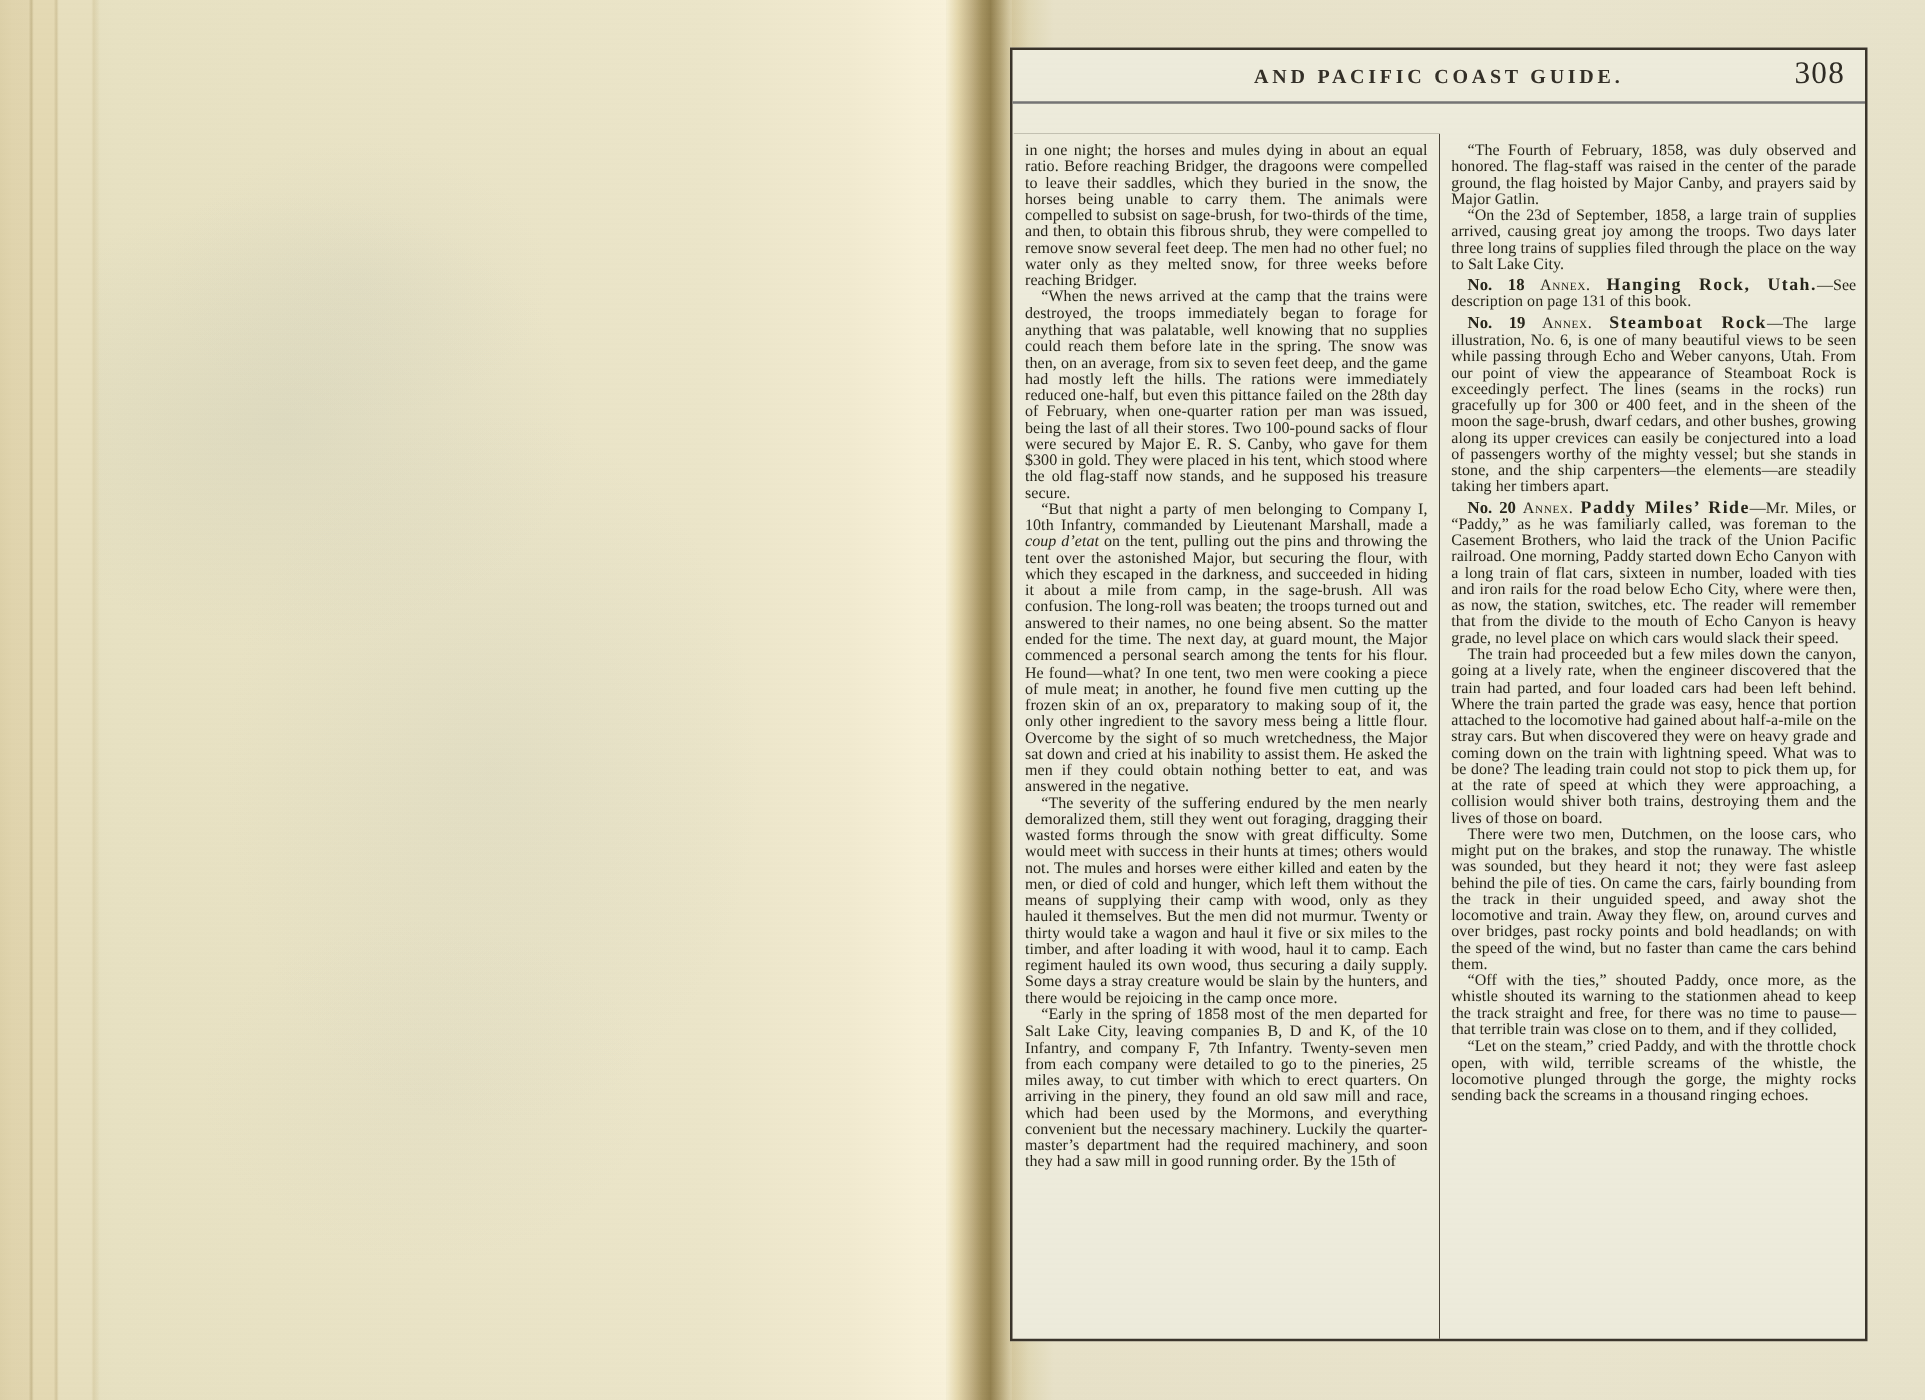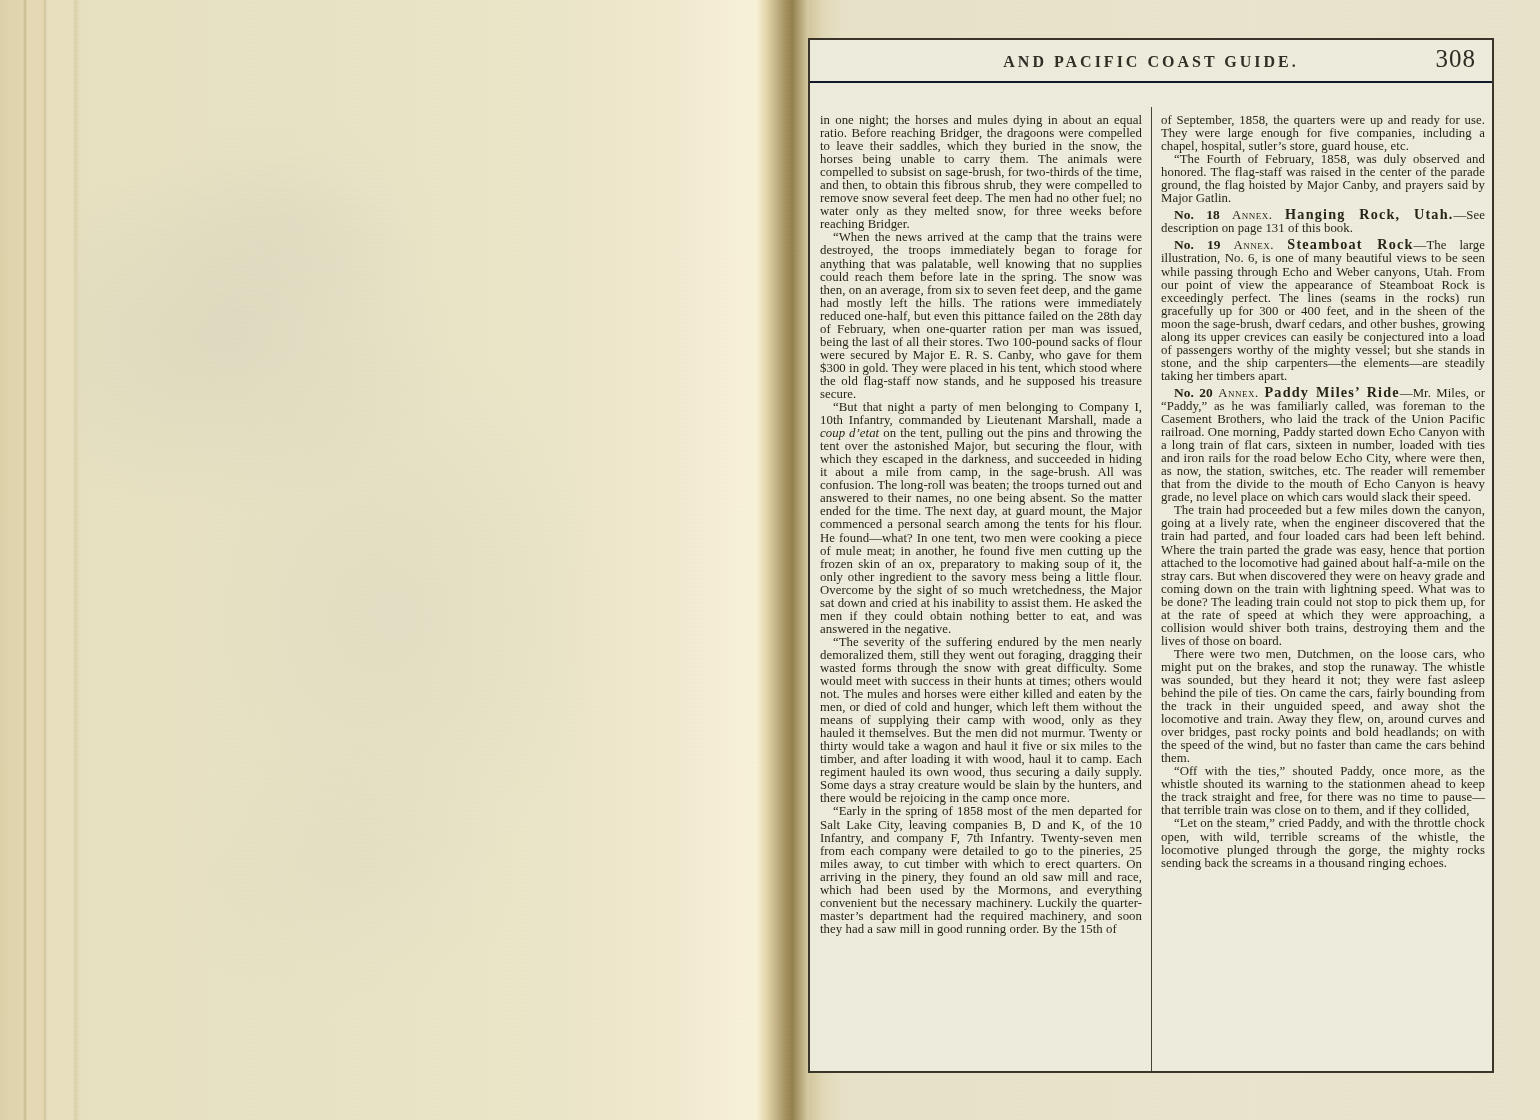--- a/index.html
+++ b/index.html
@@ -40,21 +40,21 @@
     background:linear-gradient(90deg,#d3c69c 0px,#e0d8b6 14px,#e7e1c8 34px,#e9e4cd 60%,#e7e2ca 100%);
   }
   
   .text-frame{
     position:absolute;left:808px;top:38px;width:686px;height:1035px;
     box-sizing:border-box;
     border:2px solid #39332a;
     background:#edebdb;
     color:#27241e;
   }
-  .frame-header{position:relative;height:41px;border-bottom:2px solid #0f172a;}
+  .frame-header{position:relative;height:41px;border-bottom:2px solid #737373;}
   .header-title{
     position:absolute;left:0;right:0;top:0;height:41px;line-height:44px;
     text-align:center;font-size:16px;font-weight:bold;letter-spacing:3px;color:#322e26;
   }
   .page-number{
     position:absolute;right:16px;top:5px;font-size:25px;color:#2e2b24;letter-spacing:1px;font-family:Liberation Serif, serif;
   }
   .cols{display:flex;height:988px;overflow:hidden;}
   .col{
     box-sizing:border-box;overflow:hidden;height:100%;
@@ -98,22 +98,22 @@
     </div>
     <div class="cols">
       <div class="col col-left">
           <p class="para"><span class="run-n">in one night; the horses and mules dying in about an equal ratio.  Before reaching Bridger, the dragoons were compelled to leave their saddles, which they buried in the snow, the horses being unable to carry them.  The animals were compelled to subsist on sage-brush, for two-thirds of the time, and then, to obtain this fibrous shrub, they were compelled to remove snow several feet deep.  The men had no other fuel; no water only as they melted snow, for three weeks before reaching Bridger.</span></p>
           <p class="para indent"><span class="run-n">“When the news arrived at the camp that the trains were destroyed, the troops immediately began to forage for anything that was palatable, well knowing that no supplies could reach them before late in the spring.  The snow was then, on an average, from six to seven feet deep, and the game had mostly left the hills.  The rations were immediately reduced one-half, but even this pittance failed on the 28th day of February, when one-quarter ration per man was issued, being the last of all their stores.  Two 100-pound sacks of flour were secured by Major E. R. S. Canby, who gave for them $300 in gold.  They were placed in his tent, which stood where the old flag-staff now stands, and he supposed his treasure secure.</span></p>
           <p class="para indent"><span class="run-n">“But that night a party of men belonging to Company I, 10th Infantry, commanded by Lieutenant Marshall, made a </span><span class="run-i">coup d’etat</span><span class="run-n"> on the tent, pulling out the pins and throwing the tent over the astonished Major, but securing the flour, with which they escaped in the darkness, and succeeded in hiding it about a mile from camp, in the sage-brush.  All was confusion.  The long-roll was beaten; the troops turned out and answered to their names, no one being absent.  So the matter ended for the time.  The next day, at guard mount, the Major commenced a personal search among the tents for his flour.  He found—what?  In one tent, two men were cooking a piece of mule meat; in another, he found five men cutting up the frozen skin of an ox, preparatory to making soup of it, the only other ingredient to the savory mess being a little flour.  Overcome by the sight of so much wretchedness, the Major sat down and cried at his inability to assist them.  He asked the men if they could obtain nothing better to eat, and was answered in the negative.</span></p>
           <p class="para indent"><span class="run-n">“The severity of the suffering endured by the men nearly demoralized them, still they went out foraging, dragging their wasted forms through the snow with great difficulty.  Some would meet with success in their hunts at times; others would not.  The mules and horses were either killed and eaten by the men, or died of cold and hunger, which left them without the means of supplying their camp with wood, only as they hauled it themselves.  But the men did not murmur.  Twenty or thirty would take a wagon and haul it five or six miles to the timber, and after loading it with wood, haul it to camp.  Each regiment hauled its own wood, thus securing a daily supply.  Some days a stray creature would be slain by the hunters, and there would be rejoicing in the camp once more.</span></p>
           <p class="para indent"><span class="run-n">“Early in the spring of 1858 most of the men departed for Salt Lake City, leaving companies B, D and K, of the 10 Infantry, and company F, 7th Infantry.  Twenty-seven men from each company were detailed to go to the pineries, 25 miles away, to cut timber with which to erect quarters.  On arriving in the pinery, they found an old saw mill and race, which had been used by the Mormons, and everything convenient but the necessary machinery.  Luckily the quarter-master’s department had the required machinery, and soon they had a saw mill in good running order.  By the 15th of</span></p>
         </div>
       <div class="col col-right">
-          <p class="para"><span class="run-n">of September, 1858, the quarters were up and ready for use.  They were large enough for five companies, including a chapel, hospital, sutler’s store, guard house, etc.</span></p>
           <p class="para indent"><span class="run-n">“The Fourth of February, 1858, was duly observed and honored.  The flag-staff was raised in the center of the parade ground, the flag hoisted by Major Canby, and prayers said by Major Gatlin.</span></p>
+          <p class="para indent"><span class="run-n">“On the 23d of September, 1858, a large train of supplies arrived, causing great joy among the troops.  Two days later three long trains of supplies filed through the place on the way to Salt Lake City.</span></p>
           <p class="para indent headpara"><span class="run-b">No. 18 </span><span class="run-sc">Annex.  </span><span class="run-h">Hanging Rock, Utah.</span><span class="run-n">—See description on page 131 of this book.</span></p>
           <p class="para indent headpara"><span class="run-b">No. 19 </span><span class="run-sc">Annex.  </span><span class="run-h">Steamboat Rock</span><span class="run-n">—The large illustration, No. 6, is one of many beautiful views to be seen while passing through Echo and Weber canyons, Utah.  From our point of view the appearance of Steamboat Rock is exceedingly perfect.  The lines (seams in the rocks) run gracefully up for 300 or 400 feet, and in the sheen of the moon the sage-brush, dwarf cedars, and other bushes, growing along its upper crevices can easily be conjectured into a load of passengers worthy of the mighty vessel; but she stands in stone, and the ship carpenters—the elements—are steadily taking her timbers apart.</span></p>
           <p class="para indent headpara"><span class="run-b">No. 20 </span><span class="run-sc">Annex.  </span><span class="run-h">Paddy Miles’ Ride</span><span class="run-n">—Mr. Miles, or “Paddy,” as he was familiarly called, was foreman to the Casement Brothers, who laid the track of the Union Pacific railroad.  One morning, Paddy started down Echo Canyon with a long train of flat cars, sixteen in number, loaded with ties and iron rails for the road below Echo City, where were then, as now, the station, switches, etc.  The reader will remember that from the divide to the mouth of Echo Canyon is heavy grade, no level place on which cars would slack their speed.</span></p>
           <p class="para indent"><span class="run-n">The train had proceeded but a few miles down the canyon, going at a lively rate, when the engineer discovered that the train had parted, and four loaded cars had been left behind.  Where the train parted the grade was easy, hence that portion attached to the locomotive had gained about half-a-mile on the stray cars.  But when discovered they were on heavy grade and coming down on the train with lightning speed.  What was to be done?  The leading train could not stop to pick them up, for at the rate of speed at which they were approaching, a collision would shiver both trains, destroying them and the lives of those on board.</span></p>
           <p class="para indent"><span class="run-n">There were two men, Dutchmen, on the loose cars, who might put on the brakes, and stop the runaway.  The whistle was sounded, but they heard it not; they were fast asleep behind the pile of ties.  On came the cars, fairly bounding from the track in their unguided speed, and away shot the locomotive and train.  Away they flew, on, around curves and over bridges, past rocky points and bold headlands; on with the speed of the wind, but no faster than came the cars behind them.</span></p>
           <p class="para indent"><span class="run-n">“Off with the ties,” shouted Paddy, once more, as the whistle shouted its warning to the stationmen ahead to keep the track straight and free, for there was no time to pause—that terrible train was close on to them, and if they collided,</span></p>
           <p class="para indent"><span class="run-n">“Let on the steam,” cried Paddy, and with the throttle chock open, with wild, terrible screams of the whistle, the locomotive plunged through the gorge, the mighty rocks sending back the screams in a thousand ringing echoes.</span></p>
         </div>
     </div>
   </div>

